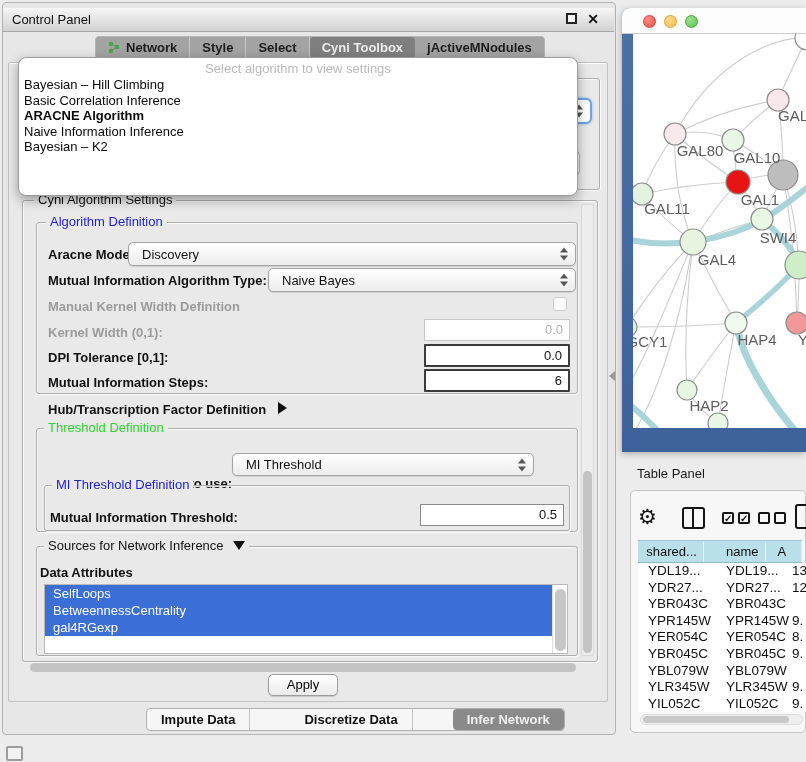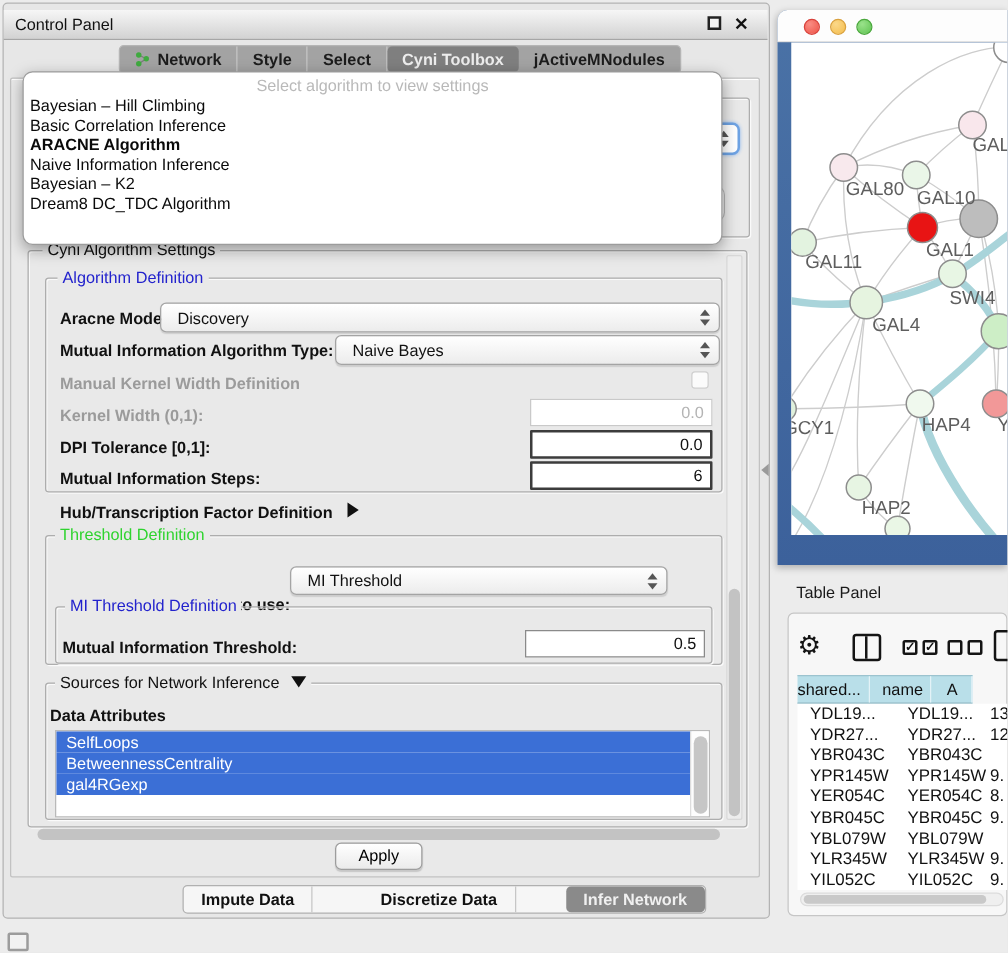--- a/index.html
+++ b/index.html
@@ -112,21 +112,21 @@
   .tp-title { left:637px; top:466px; color:#1a1a1a; }
   .tp-win { left:630px; top:490px; width:176px; height:243px; background:#f7f7f7;
             border:1px solid #c6c6c6; border-radius:5px; }
   .gear { left:638px; top:504px; font-size:21px; color:#141414; line-height:26px; }
   .colico { left:682px; top:507px; width:23px; height:22px; border:2px solid #141414; border-radius:3px; }
   .colico::after { content:""; position:absolute; left:8px; top:0; bottom:0; width:2px; background:#141414; }
   .cbx { position:absolute; width:12px; height:12px; border:2px solid #141414; border-radius:2px;
          font-size:10px; line-height:9px; text-align:center; font-weight:bold; }
   .partico { left:795px; top:504px; width:18px; height:25px; border:2px solid #141414; border-radius:3px; }
 
-  .tbl-head { left:638px; top:540px; width:140px; height:23px; background:#b9dfe9;
+  .tbl-head { left:638px; top:540px; width:164px; height:23px; background:#b9dfe9;
               border-top:1px solid #9cc3cf; border-bottom:1px solid #8fb6c2; display:flex; }
   .th-cell { line-height:21px; text-align:right; padding-right:6px; border-right:1px solid #e3f2f7;
              color:#101010; }
   .tbl-body { left:638px; top:563px; width:168px; height:149px; overflow:hidden; background:#fff; }
   .trow { display:flex; height:16.6px; line-height:16.5px; font-size:13.5px; }
   .tc { overflow:hidden; white-space:nowrap; }
   .tp-hscroll { left:640px; top:714px; width:163px; height:11px; background:#efefef;
                 border:1px solid #dcdcdc; border-radius:6px; }
   .tp-hthumb { position:absolute; left:2px; top:1px; width:146px; height:7px; background:#c9c9c9; border-radius:4px; }
 
@@ -181,21 +181,20 @@
 </div>
 
 <div class="abs popup">
   <div class="pop-ph">Select algorithm to view settings</div>
   <div>
       <div class="pop-item">Bayesian – Hill Climbing</div>
       <div class="pop-item">Basic Correlation Inference</div>
       <div class="pop-item bold">ARACNE Algorithm</div>
       <div class="pop-item">Naive Information Inference</div>
       <div class="pop-item">Bayesian – K2</div>
-      <div class="pop-item">Dream8 DC_TDC Algorithm</div>
     </div>
 </div>
 
 <div class="abs grp" style="left:22px;top:200px;width:576px;height:462px;"></div>
 <div class="abs grp-title" style="left:34px;top:193px;">Cyni Algorithm Settings</div>
 
 <div class="abs vtrack" style="left:581px;top:204px;width:13px;height:452px;">
   <div class="vthumb" style="top:266px;height:182px;"></div>
 </div>
 

